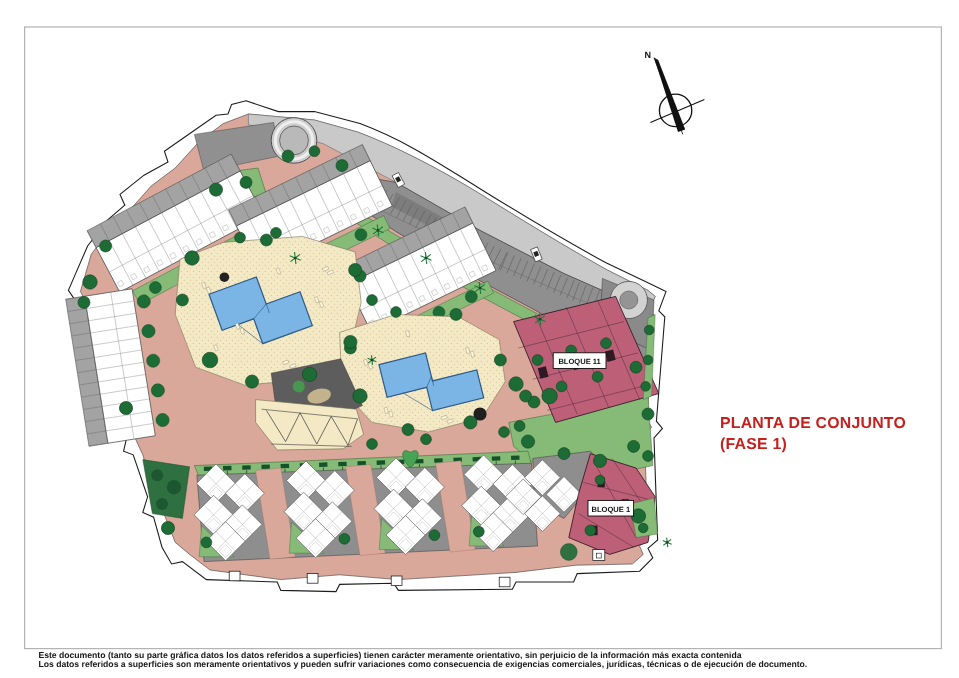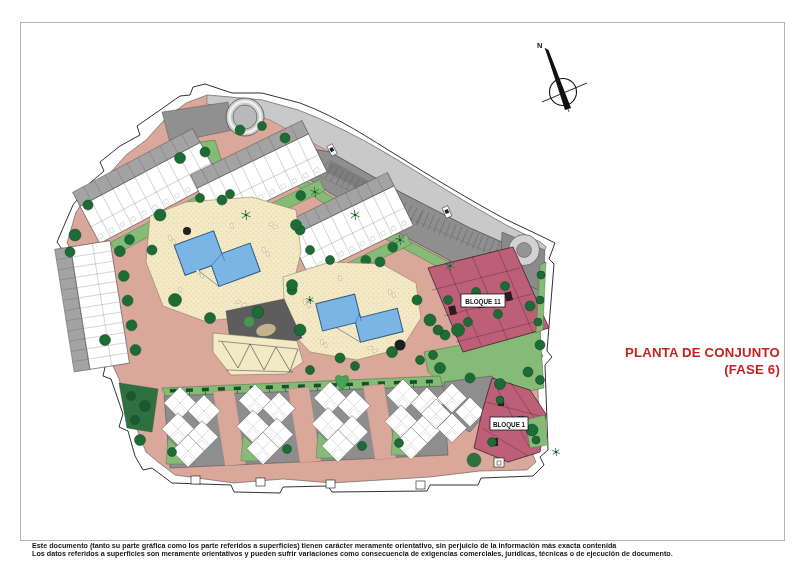--- a/index.html
+++ b/index.html
@@ -5,21 +5,21 @@
   :root{
     --accent:#c4211f; --block:#bd6077; --block_line:#35202b; --pool:#7ab5e5; --pool_line:#2e5a86;
     --deck:#f4e9c5; --salmon:#d9a89b; --green1:#9bc98b; --green2:#86ba77; --tree:#1d6b35;
     --hedge:#14532a; --road:#c9c9c9; --parking:#8f8f8f; --dark_zone:#5d5d5d; --sheet_border:#b3b3b3;
     --ink:#1c1c1c;
   }
   html,body{margin:0;padding:0;background:#fff;}
   body{width:799px;height:565px;position:relative;font-family:"Liberation Sans",sans-serif;overflow:hidden;}
   .sheet{position:absolute;left:20px;top:22px;width:763px;height:517px;border:1px solid var(--sheet_border);background:#fff;}
   svg{position:absolute;left:0;top:0;}
-  .title{position:absolute;left:600px;top:344px;width:180px;text-align:right;color:var(--accent);
+  .title{position:absolute;left:600px;top:344px;width:180px;text-align:left;color:var(--accent);
          font-weight:bold;font-size:13.2px;line-height:1.32;letter-spacing:.2px;}
   .disclaimer{position:absolute;left:32px;top:542px;width:745px;color:#161616;font-weight:bold;
          font-size:7.2px;line-height:1.16;letter-spacing:0;}
   text{font-family:"Liberation Sans",sans-serif;}
   .lbl{font-size:6.3px;font-weight:bold;fill:#111;}
   .north{font-size:7.5px;font-weight:bold;fill:#111;}
 </style>
 </head>
 <body>
 
@@ -717,19 +717,19 @@
     <circle r="13.5" fill="none" stroke="#111" stroke-width="1.1"></circle>
     <line x1="-21" y1="10" x2="24" y2="-9" stroke="#111" stroke-width="0.9"></line>
     <polygon points="-18,-44 -14.5,-42 8,16 2,18" fill="#111"></polygon>
     <line x1="-18" y1="-44" x2="6" y2="20" stroke="#111" stroke-width="0.7"></line>
     <text x="-26" y="-44" class="north">N</text>
   </g>
 </svg>
 
 <div class="title">
   <div>PLANTA DE CONJUNTO</div>
-  <div>(FASE 6)</div>
+  <div>(FASE 1)</div>
 </div>
 
 <div class="disclaimer">
-  <div>Este documento (tanto su parte gráfica como los parte referidos a superficies) tienen carácter meramente orientativo, sin perjuicio de la información más exacta contenida</div>
+  <div>Este documento (tanto su parte gráfica datos los datos referidos a superficies) tienen carácter meramente orientativo, sin perjuicio de la información más exacta contenida</div>
   <div>Los datos referidos a superficies son meramente orientativos y pueden sufrir variaciones como consecuencia de exigencias comerciales, jurídicas, técnicas o de ejecución de documento.</div>
 </div>
 
 </body></html>

